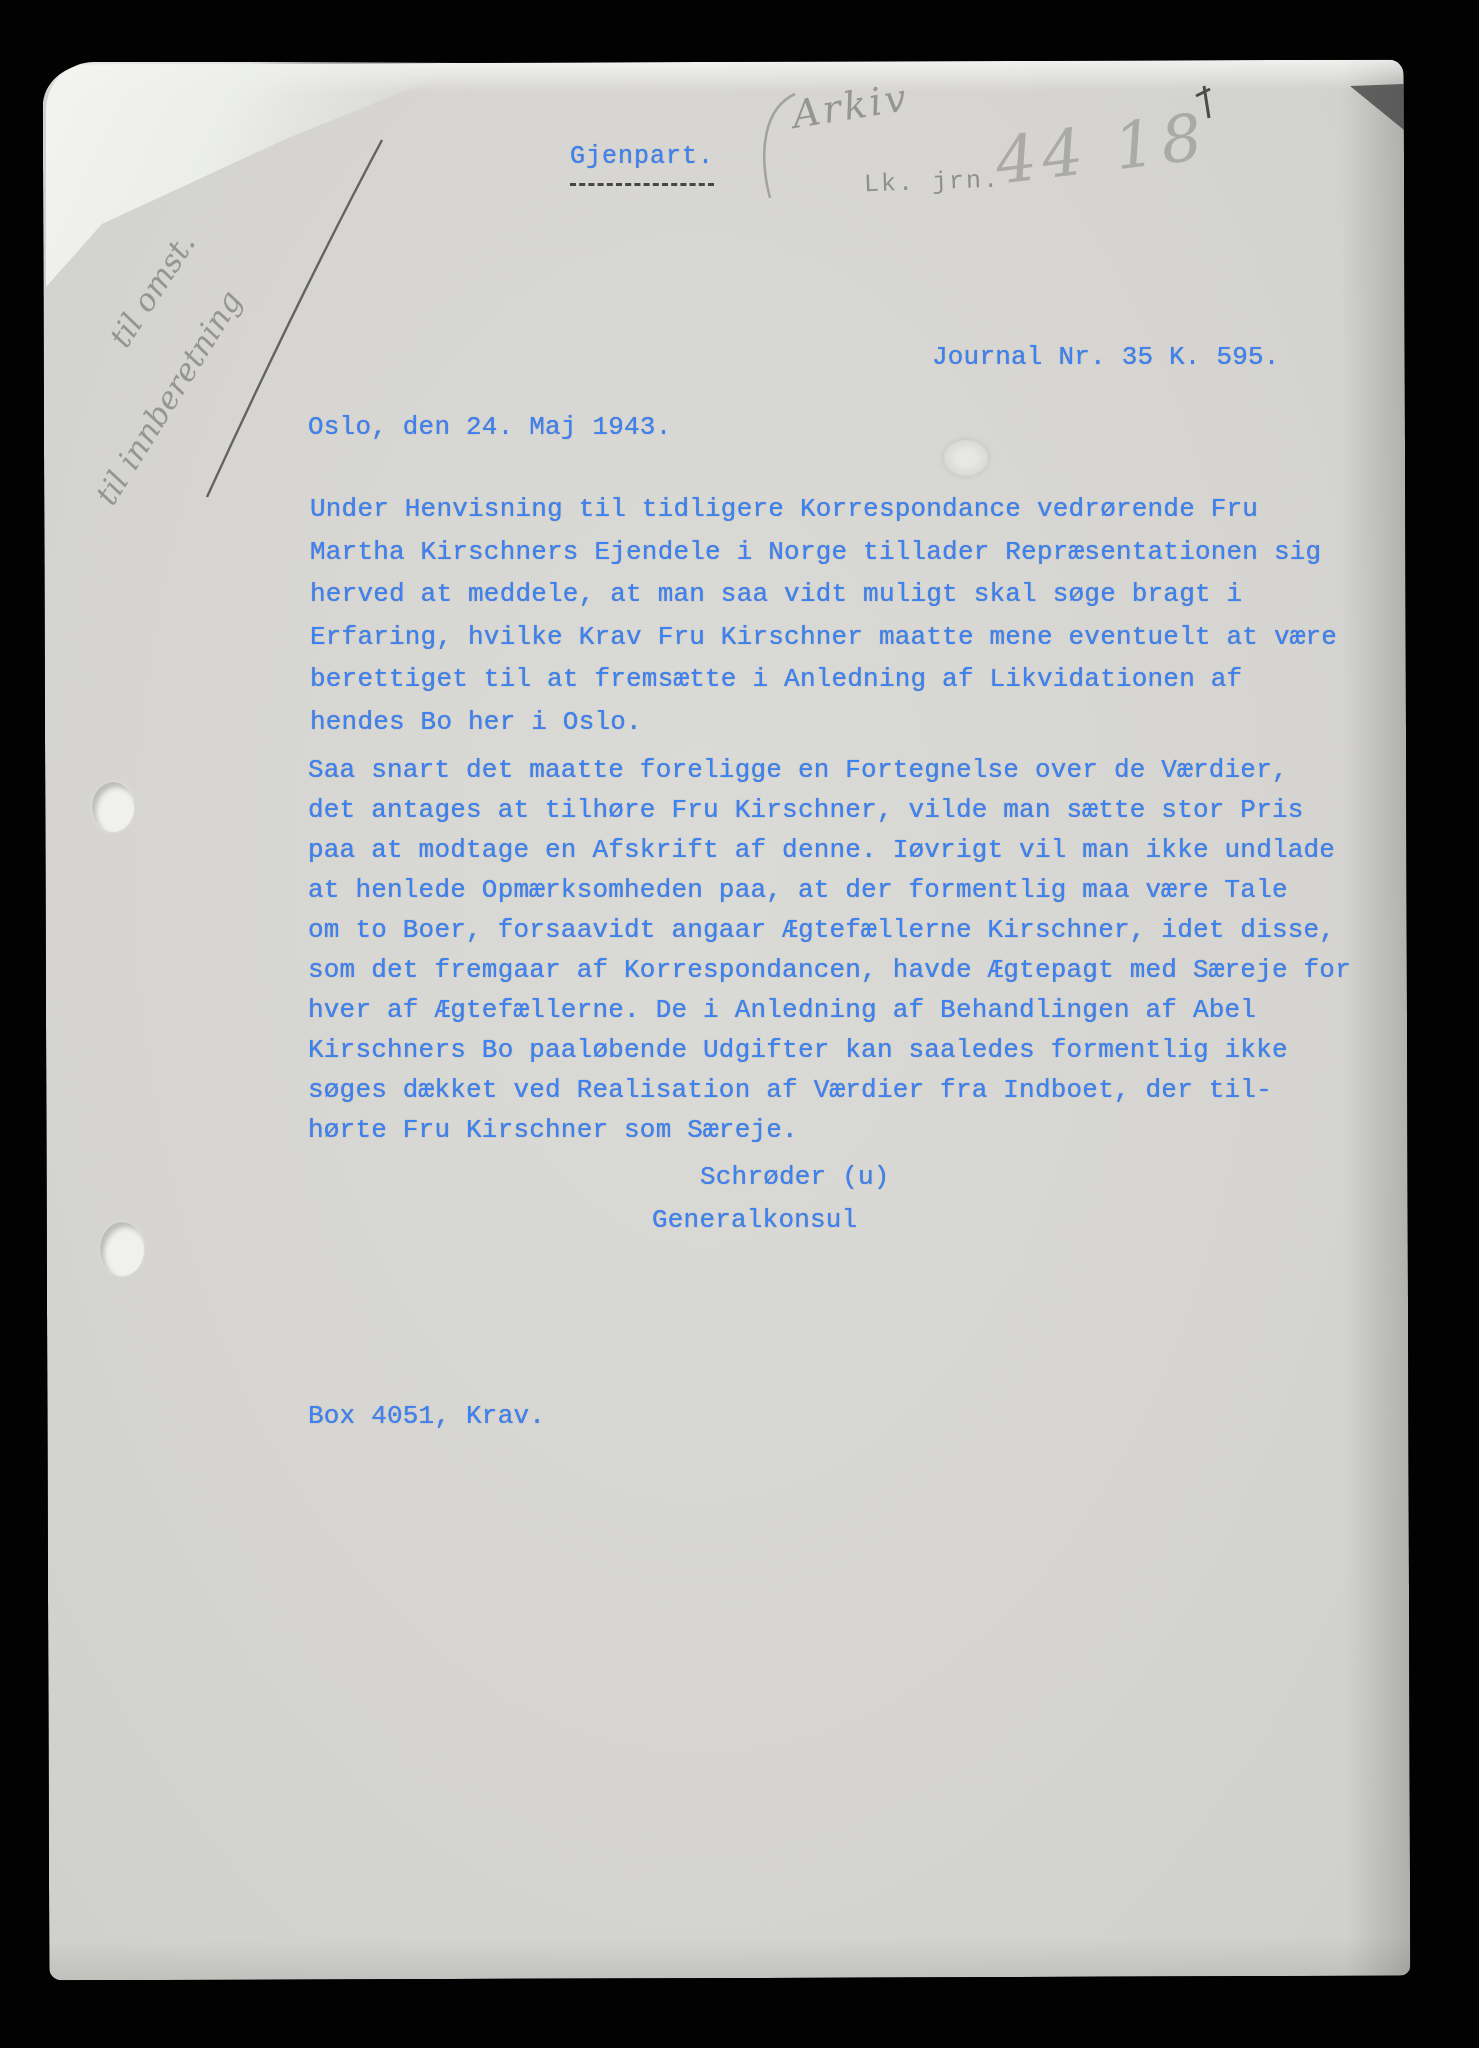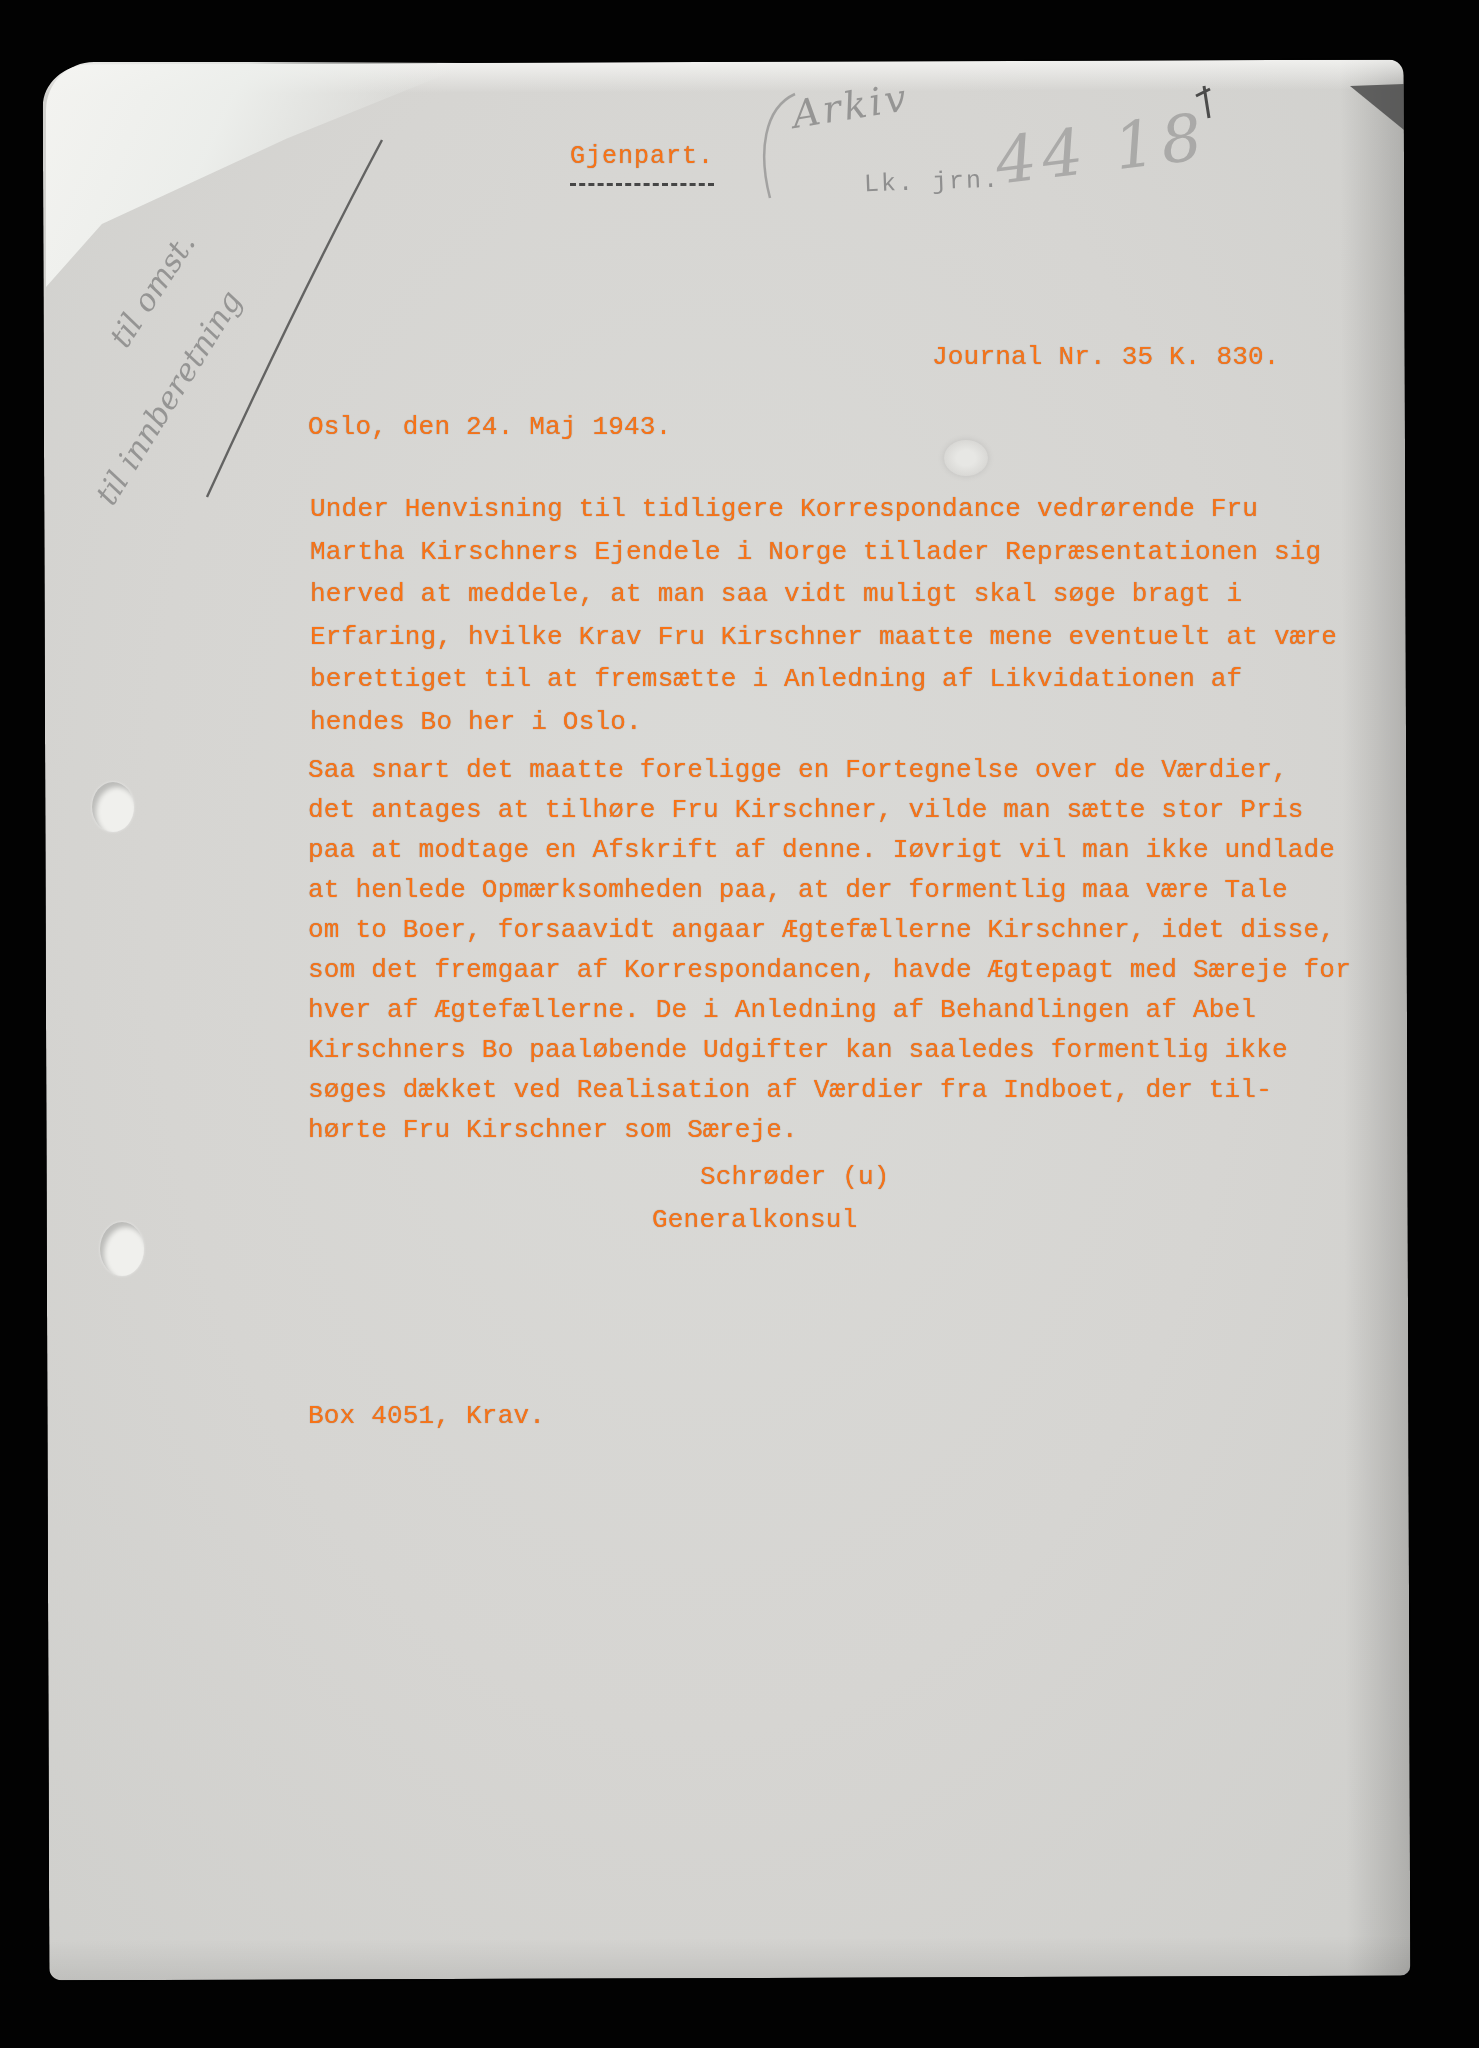--- a/index.html
+++ b/index.html
@@ -30,21 +30,21 @@
     opacity:.95;
   }
   .cornerfold{
     position:absolute;left:1350px;top:84px;width:54px;height:48px;
     background:#454545;
     clip-path:polygon(0 4%,100% 0,100% 96%);
     opacity:.8;
   }
   .typ{
     position:absolute;
-    color:#f97316;
+    color:#3b82f6;
     font-size:26px;
     line-height:42px;
     white-space:pre-line;
     text-shadow:0 0 1px rgba(40,40,40,.55);
     letter-spacing:0.2px;
   }
   .title{
     font-size:25px;
     border-bottom:3px dashed rgba(45,45,45,.85);
     padding-bottom:5px;
@@ -91,21 +91,21 @@
 
   <div class="hand diag" style="left:102px;top:334px;font-size:31px;transform:rotate(-57deg);">til omst.</div>
   <div class="hand diag" style="left:88px;top:492px;font-size:31px;transform:rotate(-58deg);">til innberetning</div>
   <div class="hand" style="left:792px;top:84px;font-size:38px;transform:rotate(-9deg);letter-spacing:3px;">Arkiv</div>
   <div class="hand" style="left:864px;top:168px;font-size:25px;font-style:normal;font-family:'Liberation Mono','DejaVu Sans Mono',monospace;color:#8f8f8f;transform:rotate(-2deg);letter-spacing:2px;">Lk. jrn.</div>
   <div class="hand" style="left:995px;top:112px;font-size:64px;color:rgba(128,128,128,.5);transform:rotate(-7deg);letter-spacing:6px;">44 18</div>
 
   <div class="typ title" style="left:570px;top:136px;">Gjenpart.</div>
 
 
-  <div class="typ" style="left:932px;top:336px;">Journal Nr. 35 K. 830.</div>
+  <div class="typ" style="left:932px;top:336px;">Journal Nr. 35 K. 595.</div>
 
   <div class="typ" style="left:308px;top:406px;text-align:center;">Oslo, den 24. Maj 1943.</div>
 
   <div class="typ" style="left:310px;top:488px;line-height:42.5px;">Under Henvisning til tidligere Korrespondance vedrørende Fru
 Martha Kirschners Ejendele i Norge tillader Repræsentationen sig
 herved at meddele, at man saa vidt muligt skal søge bragt i
 Erfaring, hvilke Krav Fru Kirschner maatte mene eventuelt at være
 berettiget til at fremsætte i Anledning af Likvidationen af
 hendes Bo her i  Oslo.</div>
 

